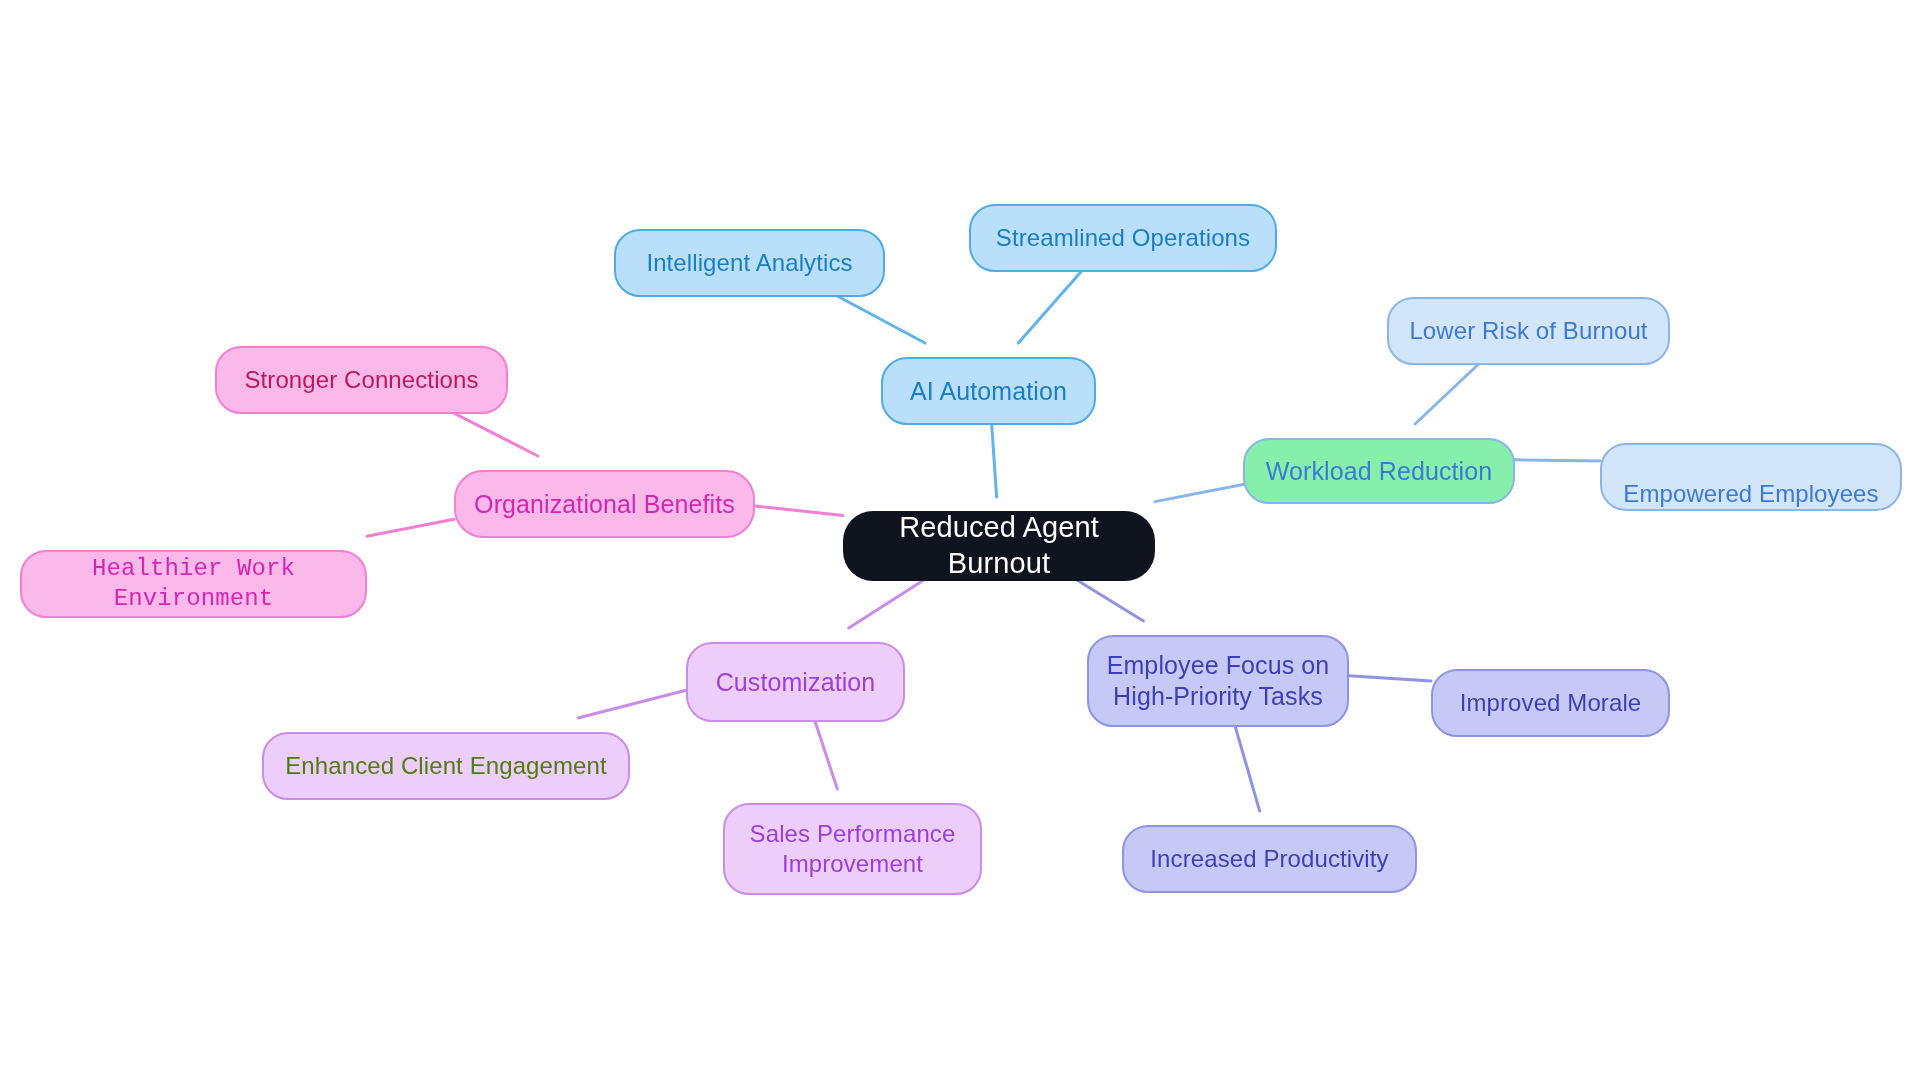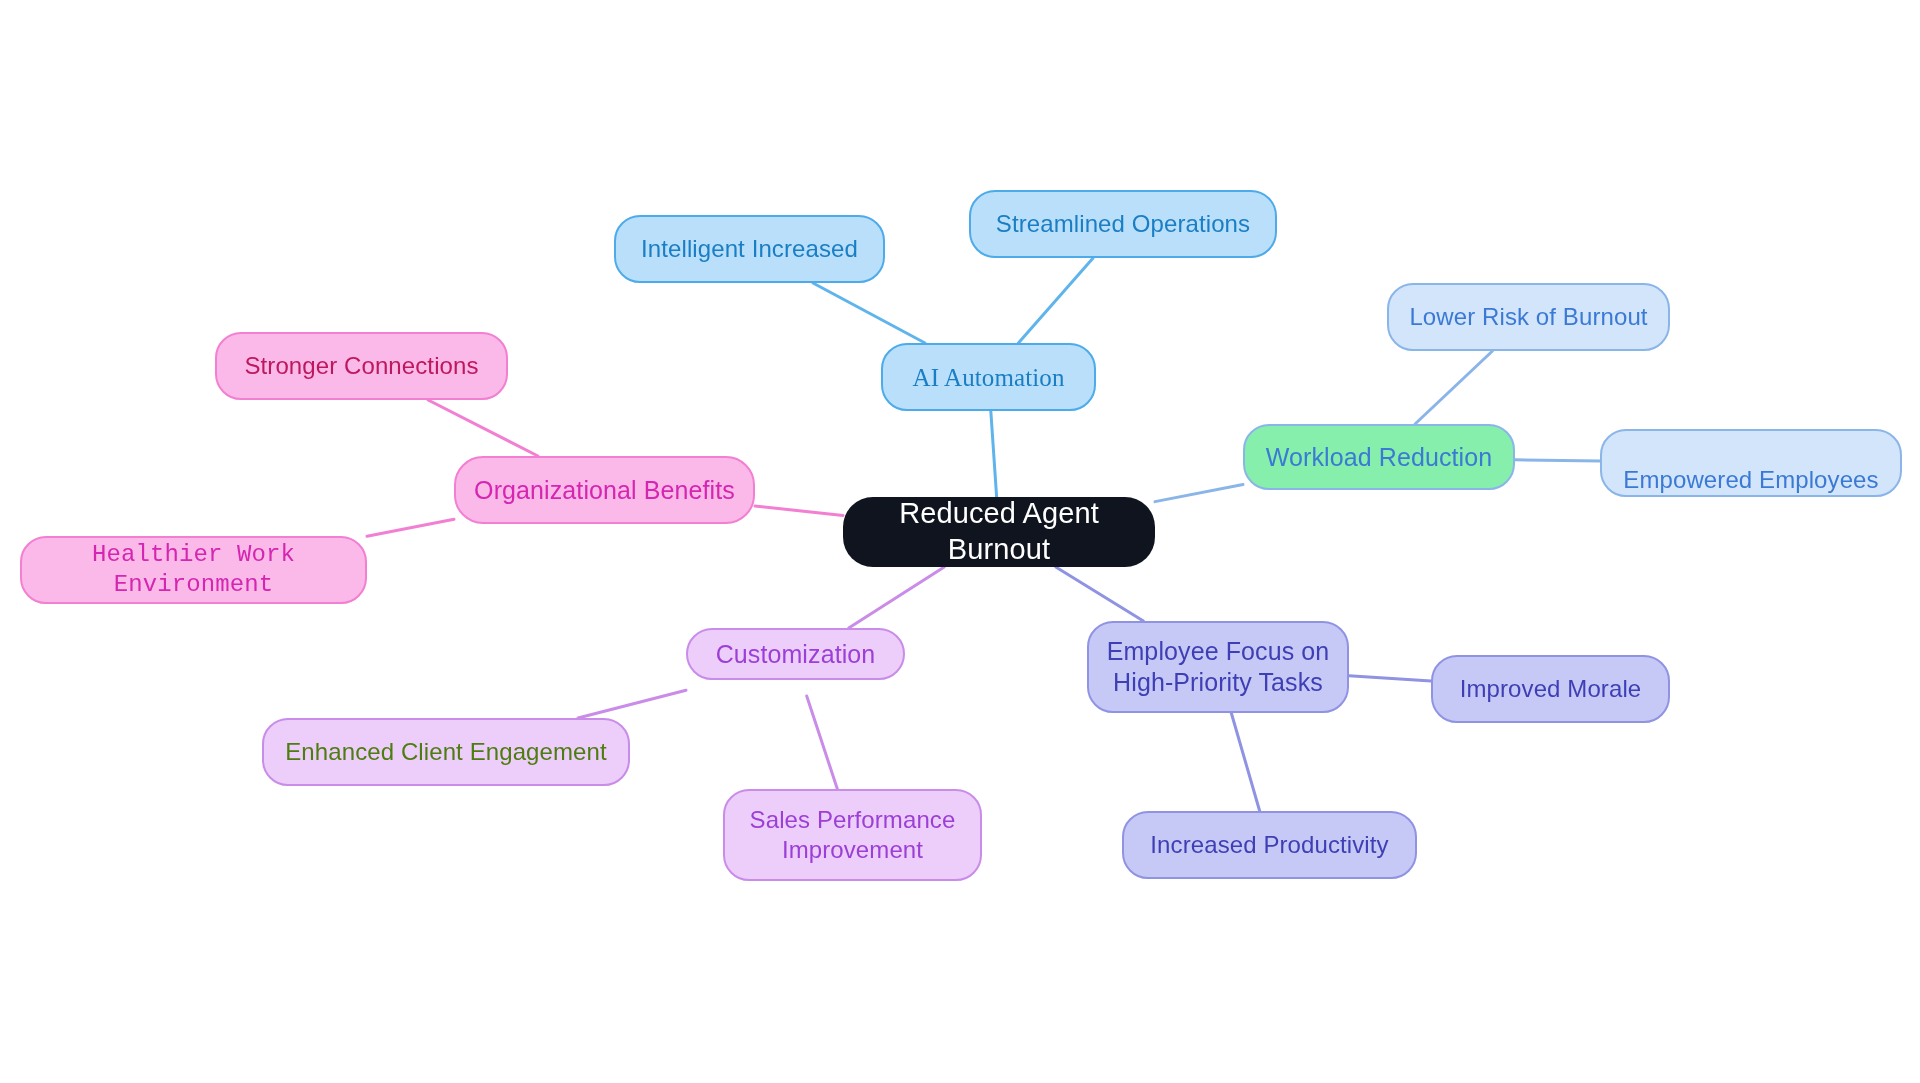--- a/index.html
+++ b/index.html
@@ -31,20 +31,21 @@
     display: flex;
     align-items: center;
     justify-content: center;
     text-align: center;
     border-radius: 26px;
     border-style: solid;
     border-width: 2px;
     line-height: 1.24;
     white-space: pre-line;
     letter-spacing: 0.1px;
+    margin-top: 14px;
   }
   .node.root {
     border-radius: 30px;
     border-width: 0;
     background: #0f141e;
     color: #ffffff;
     font-size: 29px;
   }
   .node.branch {
     font-size: 25px;
@@ -73,31 +74,31 @@
       <line x1="1231.308988764045" y1="713" x2="1259.6629213483145" y2="811" stroke="#8f93e2" stroke-width="3" stroke-linecap="round"></line>
       <line x1="944.2115384615385" y1="567" x2="848.723076923077" y2="628" stroke="#c98ce8" stroke-width="3" stroke-linecap="round"></line>
       <line x1="686" y1="690.1974248927039" x2="578.0333333333333" y2="718" stroke="#c98ce8" stroke-width="3" stroke-linecap="round"></line>
       <line x1="806.7023121387283" y1="696" x2="837.3439306358382" y2="789" stroke="#c98ce8" stroke-width="3" stroke-linecap="round"></line>
       <line x1="843" y1="515.3916349809886" x2="755" y2="506.0228136882129" stroke="#f27fd2" stroke-width="3" stroke-linecap="round"></line>
       <line x1="537.8709677419355" y1="456" x2="428.1290322580645" y2="400" stroke="#f27fd2" stroke-width="3" stroke-linecap="round"></line>
       <line x1="454" y1="519.294403892944" x2="367" y2="536.2287104622872" stroke="#f27fd2" stroke-width="3" stroke-linecap="round"></line>
     </svg>
   <div id="node-layer">
       <div class="node root" style="left: 843px; top: 497px; width: 312px; height: 70px; background: rgb(15, 20, 30); color: rgb(255, 255, 255);"><span class="node-label">Reduced Agent Burnout</span></div>
-      <div class="node branch" style="left: 881px; top: 343px; width: 215px; height: 68px; background: rgb(185, 223, 251); color: rgb(26, 126, 196); border-color: rgb(76, 171, 232); font-family: Liberation Serif, serif;"><span class="node-label">AI Automation</span></div>
-      <div class="node leaf" style="left: 614px; top: 215px; width: 271px; height: 68px; background: rgb(185, 223, 251); color: rgb(26, 126, 196); border-color: rgb(76, 171, 232);"><span class="node-label">Intelligent Increased</span></div>
+      <div class="node branch" style="left: 881px; top: 343px; width: 215px; height: 68px; background: rgb(185, 223, 251); color: rgb(26, 126, 196); border-color: rgb(76, 171, 232);"><span class="node-label">AI Automation</span></div>
+      <div class="node leaf" style="left: 614px; top: 215px; width: 271px; height: 68px; background: rgb(185, 223, 251); color: rgb(26, 126, 196); border-color: rgb(76, 171, 232);"><span class="node-label">Intelligent Analytics</span></div>
       <div class="node leaf" style="left: 969px; top: 190px; width: 308px; height: 68px; background: rgb(185, 223, 251); color: rgb(26, 126, 196); border-color: rgb(76, 171, 232);"><span class="node-label">Streamlined Operations</span></div>
       <div class="node branch" style="left: 1243px; top: 424px; width: 272px; height: 66px; background: #86efac; color: rgb(59, 122, 212); border-color: rgb(138, 181, 232);"><span class="node-label">Workload Reduction</span></div>
       <div class="node leaf" style="left: 1387px; top: 283px; width: 283px; height: 68px; background: rgb(211, 229, 251); color: rgb(59, 122, 212); border-color: rgb(138, 181, 232);"><span class="node-label">Lower Risk of Burnout</span></div>
       <div class="node leaf" style="left: 1600px; top: 429px; width: 302px; height: 68px; background: rgb(211, 229, 251); color: rgb(59, 122, 212); border-color: rgb(138, 181, 232); align-items: flex-end;"><span class="node-label">Empowered Employees</span></div>
       <div class="node branch" style="left: 1087px; top: 621px; width: 262px; height: 92px; background: rgb(198, 201, 246); color: rgb(63, 63, 181); border-color: rgb(143, 147, 226);"><span class="node-label">Employee Focus on
 High-Priority Tasks</span></div>
       <div class="node leaf" style="left: 1431px; top: 655px; width: 239px; height: 68px; background: rgb(198, 201, 246); color: rgb(63, 63, 181); border-color: rgb(143, 147, 226);"><span class="node-label">Improved Morale</span></div>
       <div class="node leaf" style="left: 1122px; top: 811px; width: 295px; height: 68px; background: rgb(198, 201, 246); color: rgb(63, 63, 181); border-color: rgb(143, 147, 226);"><span class="node-label">Increased Productivity</span></div>
-      <div class="node branch" style="left: 686px; top: 628px; width: 219px; height: 52px; background: rgb(237, 206, 250); color: rgb(155, 63, 214); border-color: rgb(201, 140, 232);"><span class="node-label">Customization</span></div>
+      <div class="node branch" style="left: 686px; top: 628px; width: 219px; height: 80px; background: rgb(237, 206, 250); color: rgb(155, 63, 214); border-color: rgb(201, 140, 232);"><span class="node-label">Customization</span></div>
       <div class="node leaf" style="left: 262px; top: 718px; width: 368px; height: 68px; background: rgb(237, 206, 250); color: #4d7c0f; border-color: rgb(201, 140, 232);"><span class="node-label">Enhanced Client Engagement</span></div>
       <div class="node leaf" style="left: 723px; top: 789px; width: 259px; height: 92px; background: rgb(237, 206, 250); color: rgb(155, 63, 214); border-color: rgb(201, 140, 232);"><span class="node-label">Sales Performance
 Improvement</span></div>
       <div class="node branch" style="left: 454px; top: 456px; width: 301px; height: 68px; background: rgb(251, 185, 233); color: rgb(212, 38, 176); border-color: rgb(242, 127, 210); border-radius: 29px;"><span class="node-label">Organizational Benefits</span></div>
       <div class="node leaf" style="left: 215px; top: 332px; width: 293px; height: 68px; background: rgb(251, 185, 233); color: #be185d; border-color: rgb(242, 127, 210);"><span class="node-label">Stronger Connections</span></div>
       <div class="node leaf" style="left: 20px; top: 536px; width: 347px; height: 68px; background: rgb(251, 185, 233); color: rgb(212, 38, 176); border-color: rgb(242, 127, 210); font-family: Liberation Mono, monospace;"><span class="node-label">Healthier Work Environment</span></div>
     </div>
 </div>
 
 </body></html>

